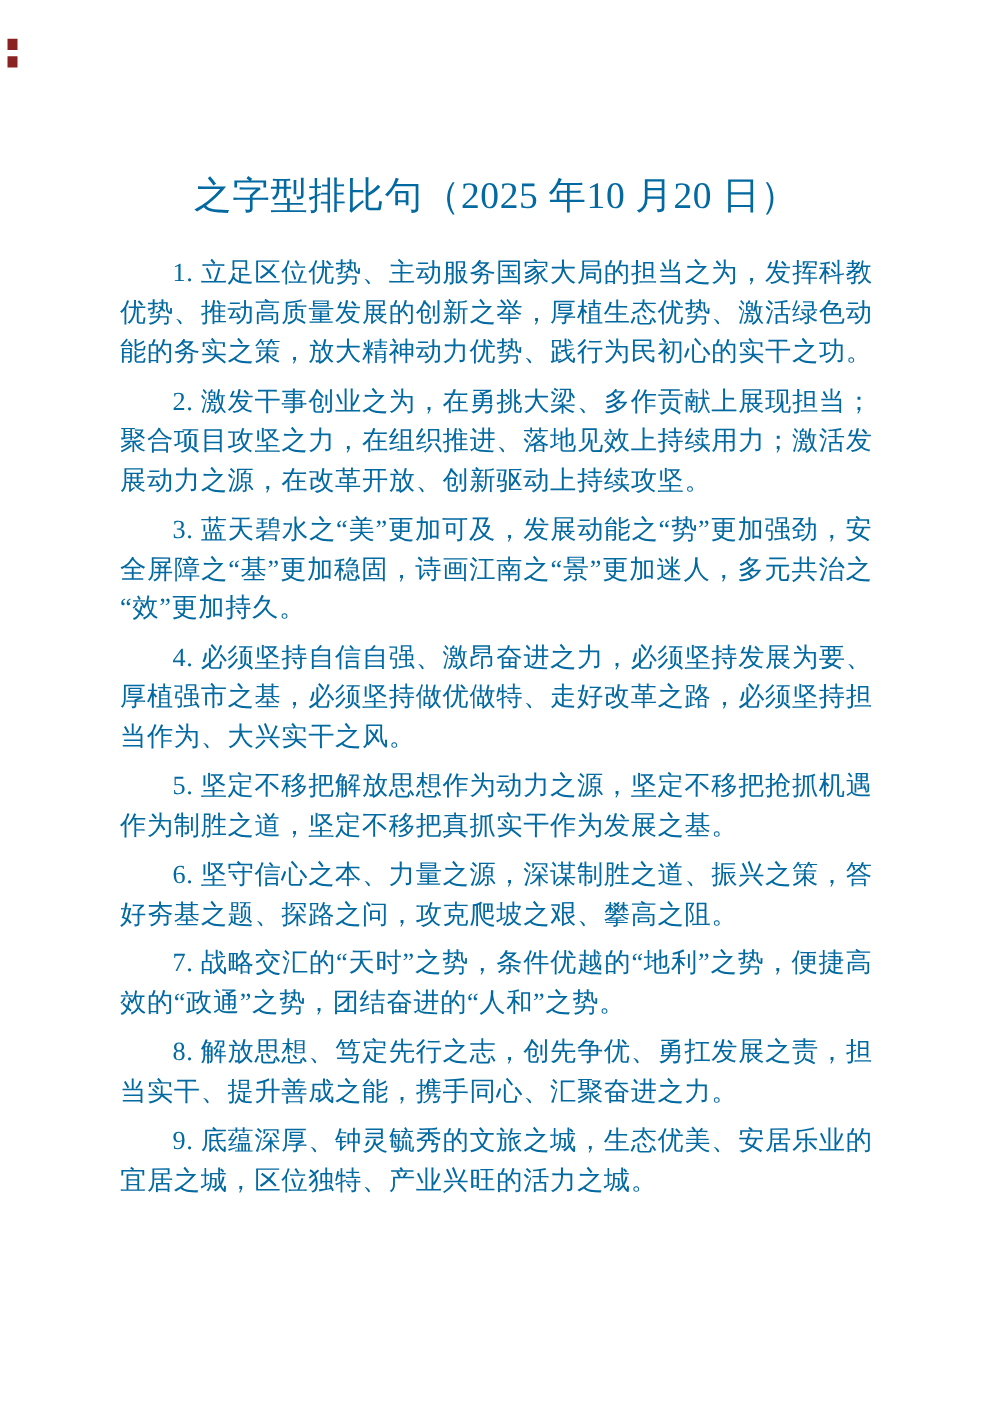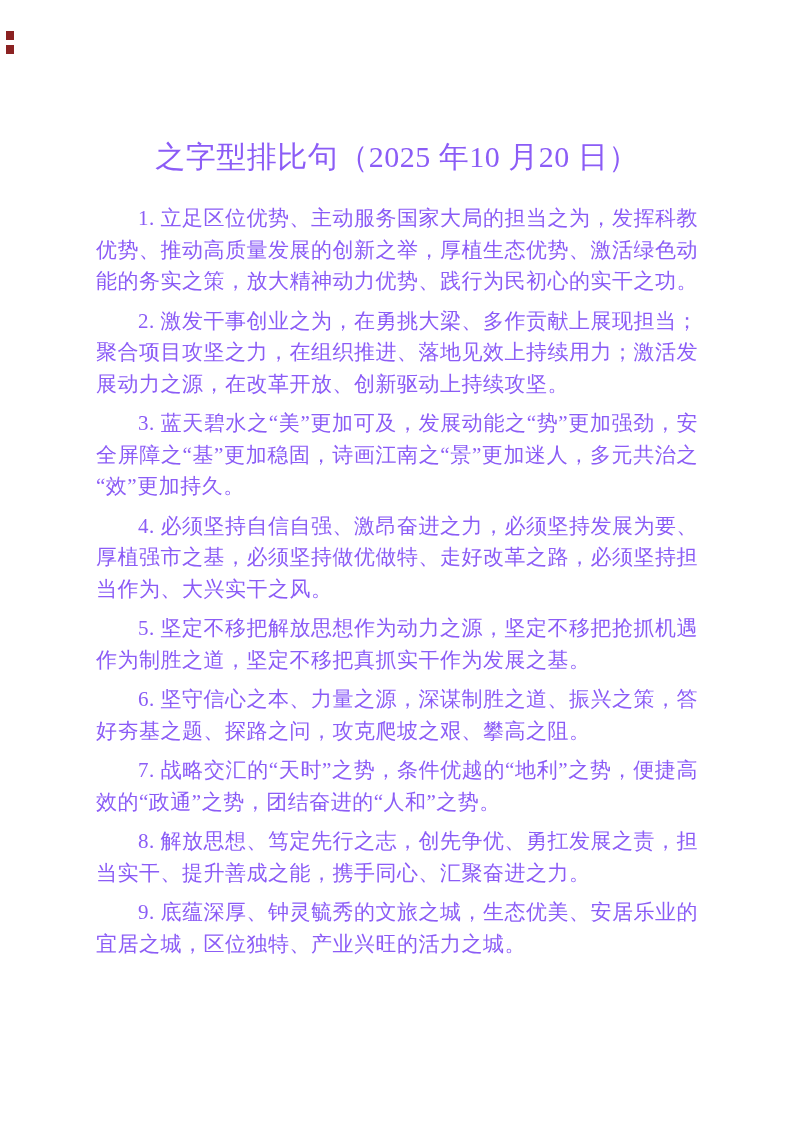--- a/index.html
+++ b/index.html
@@ -5,21 +5,21 @@
   html, body {
     margin: 0;
     padding: 0;
     background: #ffffff;
   }
   .page {
     position: relative;
     width: 793px;
     height: 1121px;
     background: #ffffff;
-    color: #8b5cf6;
+    color: #0369a1;
     font-family: "Liberation Serif", serif;
     overflow: hidden;
   }
   .edge-marker {
     position: absolute;
     left: 6px;
     width: 8px;
     height: 9px;
   }
   .edge-marker.top { top: 31px; }

